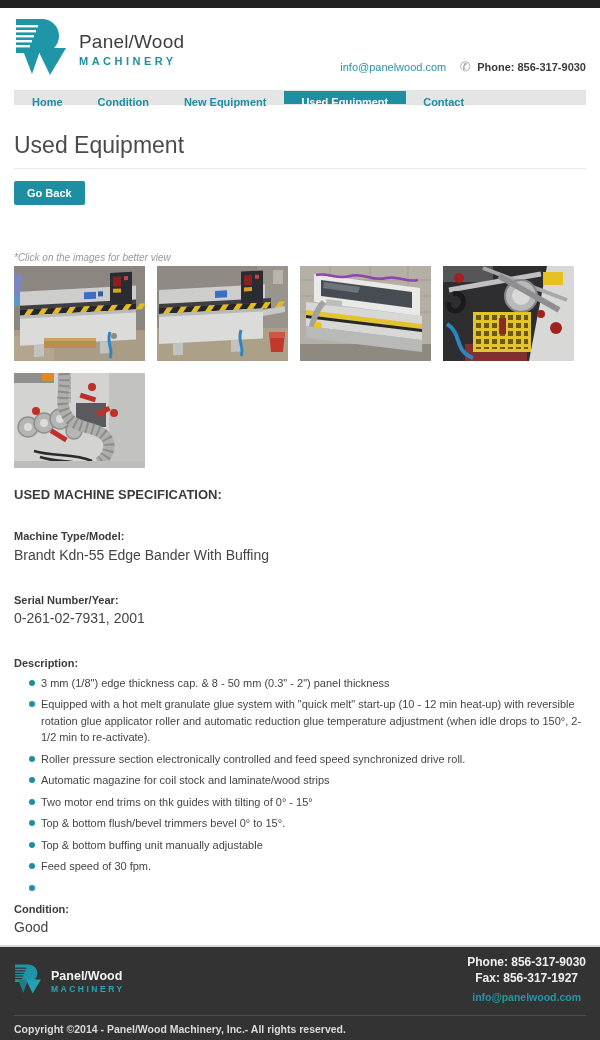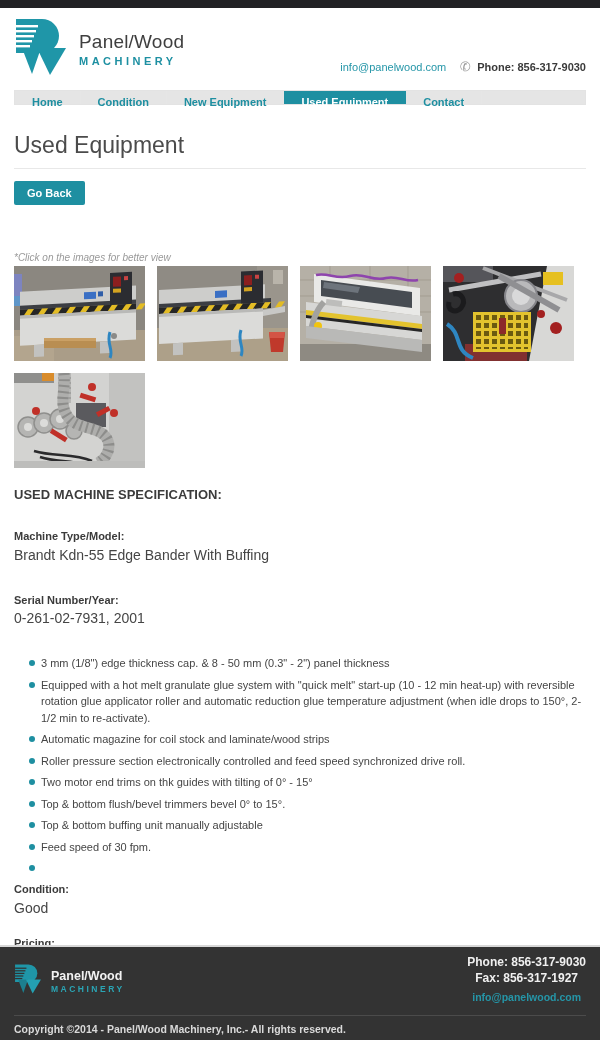--- a/index.html
+++ b/index.html
@@ -306,29 +306,30 @@
     <div class="lbl">Machine Type/Model:</div>
     <div class="val">Brandt Kdn-55 Edge Bander With Buffing</div>
   </div>
 
   <div class="fld">
     <div class="lbl">Serial Number/Year:</div>
     <div class="val">0-261-02-7931, 2001</div>
   </div>
 
   <div class="fld">
+    <div class="lbl">Description:</div>
     <ul class="bullets">
 
         <li><span class="dot"></span><span>3 mm (1/8") edge thickness cap. &amp; 8 - 50 mm (0.3" - 2") panel thickness</span></li>
 
         <li><span class="dot"></span><span>Equipped with a hot melt granulate glue system with "quick melt" start-up (10 - 12 min heat-up) with reversible rotation glue applicator roller and automatic reduction glue temperature adjustment (when idle drops to 150°, 2-1/2 min to re-activate).</span></li>
 
+        <li><span class="dot"></span><span>Roller pressure section electronically controlled and feed speed synchronized drive roll.</span></li>
+
         <li><span class="dot"></span><span>Automatic magazine for coil stock and laminate/wood strips</span></li>
-
-        <li><span class="dot"></span><span>Roller pressure section electronically controlled and feed speed synchronized drive roll.</span></li>
 
         <li><span class="dot"></span><span>Two motor end trims on thk guides with tilting of 0° - 15°</span></li>
 
         <li><span class="dot"></span><span>Top &amp; bottom flush/bevel trimmers bevel 0° to 15°.</span></li>
 
         <li><span class="dot"></span><span>Top &amp; bottom buffing unit manually adjustable</span></li>
 
         <li><span class="dot"></span><span>Feed speed of 30 fpm.</span></li>
 
         <li><span class="dot"></span></li>

